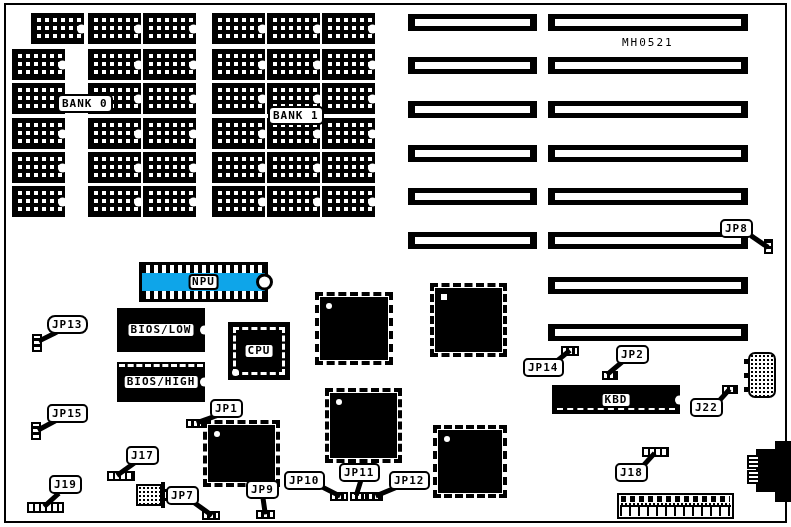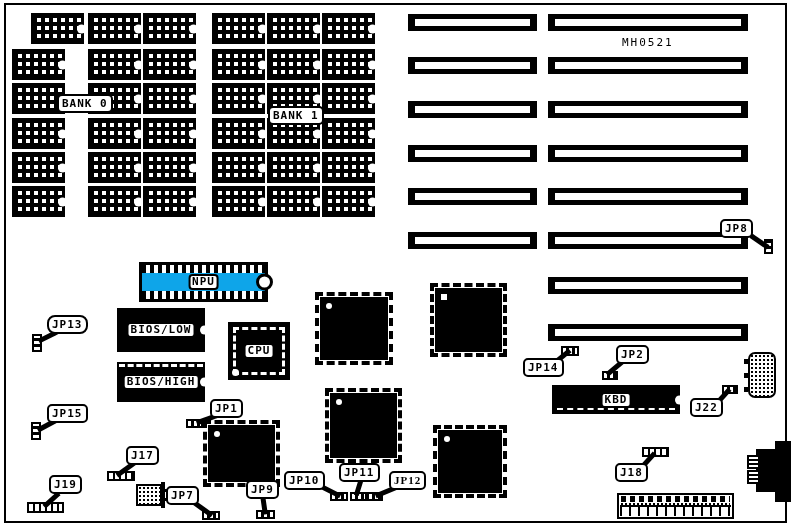--- a/index.html
+++ b/index.html
@@ -314,21 +314,21 @@
     </g>
   </svg>
 
   <div class="callout" style="left:210px;top:399px;"><span>JP1</span></div>
   <div class="callout" style="left:616px;top:345px;"><span>JP2</span></div>
   <div class="callout" style="left:166px;top:486px;"><span>JP7</span></div>
   <div class="callout" style="left:720px;top:219px;"><span>JP8</span></div>
   <div class="callout" style="left:246px;top:480px;"><span>JP9</span></div>
   <div class="callout" style="left:284px;top:471px;"><span>JP10</span></div>
   <div class="callout" style="left:339px;top:463px;"><span>JP11</span></div>
-  <div class="callout" style="left:389px;top:471px;font-family:Liberation Serif, serif;"><span>JP12</span></div>
+  <div class="callout" style="left:389px;top:471px;"><span>JP12</span></div>
   <div class="callout" style="left:47px;top:315px;border-radius:8px;"><span>JP13</span></div>
   <div class="callout" style="left:523px;top:358px;"><span>JP14</span></div>
   <div class="callout" style="left:47px;top:404px;"><span>JP15</span></div>
   <div class="callout" style="left:126px;top:446px;"><span>J17</span></div>
   <div class="callout" style="left:615px;top:463px;"><span>J18</span></div>
   <div class="callout" style="left:49px;top:475px;"><span>J19</span></div>
   <div class="callout" style="left:690px;top:398px;"><span>J22</span></div>
 
   <div class="jumper-v" style="left:32px;top:334px;width:6px;height:14px;"></div>
   <div class="jumper-v" style="left:31px;top:422px;width:6px;height:14px;"></div>

